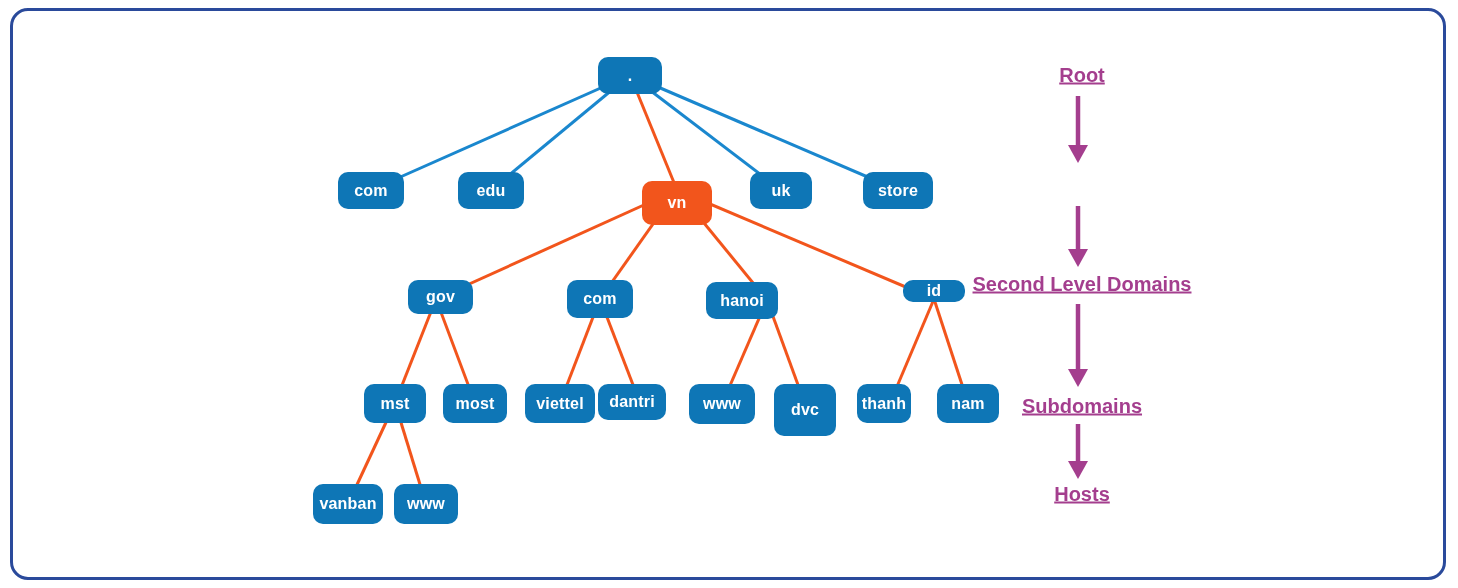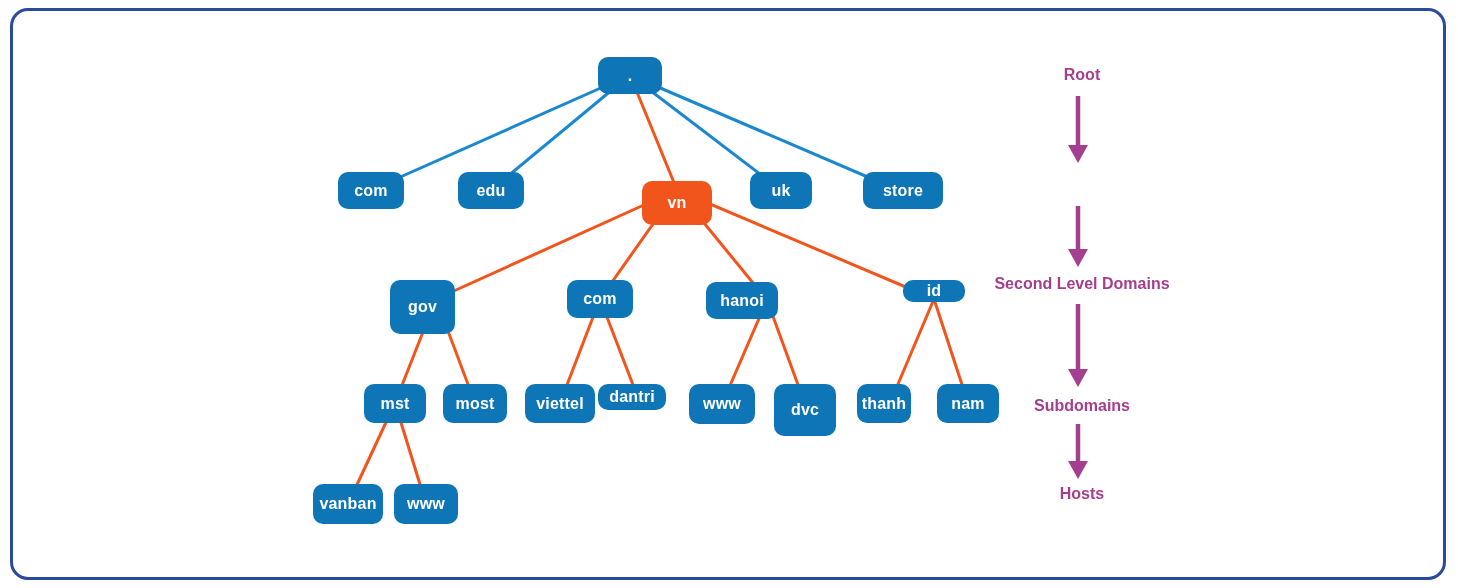--- a/index.html
+++ b/index.html
@@ -50,22 +50,23 @@
     letter-spacing: 0.2px;
   }
   .node.highlight {
     background: var(--node-orange, #F2551C);
   }
   .legend-label {
     position: absolute;
     transform: translate(-50%, -50%);
     color: var(--label-purple, #A43E8E);
     font-weight: bold;
-    font-size: 16px;
+    font-size: 20px;
     white-space: nowrap;
+    text-decoration: underline;
   }
 </style>
 </head>
 <body>
 
 <div class="stage">
   <div class="frame"></div>
 
   <svg class="edges" viewBox="0 0 1458 588">
     <line class="e-blue" x1="630" y1="75" x2="371" y2="190"></line>
@@ -108,31 +109,31 @@
       <polygon points="1068,461 1088,461 1078,479"></polygon>
     </g>
   </svg>
 
   <div class="node" style="left:598px;top:57px;width:64px;height:37px">.</div>
 
   <div class="node" style="left:338px;top:172px;width:66px;height:37px">com</div>
   <div class="node" style="left:458px;top:172px;width:66px;height:37px">edu</div>
   <div class="node highlight" style="left:642px;top:181px;width:70px;height:44px">vn</div>
   <div class="node" style="left:750px;top:172px;width:62px;height:37px">uk</div>
-  <div class="node" style="left:863px;top:172px;width:80px;height:37px">store</div>
+  <div class="node" style="left:863px;top:172px;width:70px;height:37px">store</div>
 
-  <div class="node" style="left:390px;top:280px;width:65px;height:54px">gov</div>
+  <div class="node" style="left:408px;top:280px;width:65px;height:34px">gov</div>
   <div class="node" style="left:567px;top:280px;width:66px;height:38px">com</div>
   <div class="node" style="left:706px;top:282px;width:72px;height:37px">hanoi</div>
   <div class="node" style="left:903px;top:280px;width:62px;height:22px">id</div>
 
   <div class="node" style="left:364px;top:384px;width:62px;height:39px">mst</div>
   <div class="node" style="left:443px;top:384px;width:64px;height:39px">most</div>
   <div class="node" style="left:525px;top:384px;width:70px;height:39px">viettel</div>
-  <div class="node" style="left:598px;top:384px;width:68px;height:26px">dantri</div>
+  <div class="node" style="left:598px;top:384px;width:68px;height:36px">dantri</div>
   <div class="node" style="left:689px;top:384px;width:66px;height:40px">www</div>
   <div class="node" style="left:774px;top:384px;width:62px;height:52px">dvc</div>
   <div class="node" style="left:857px;top:384px;width:54px;height:39px">thanh</div>
   <div class="node" style="left:937px;top:384px;width:62px;height:39px">nam</div>
 
   <div class="node" style="left:313px;top:484px;width:70px;height:40px">vanban</div>
   <div class="node" style="left:394px;top:484px;width:64px;height:40px">www</div>
 
   <div class="legend-label" style="left:1082px;top:75px">Root</div>
   <div class="legend-label" style="left:1082px;top:284px">Second Level Domains</div>

